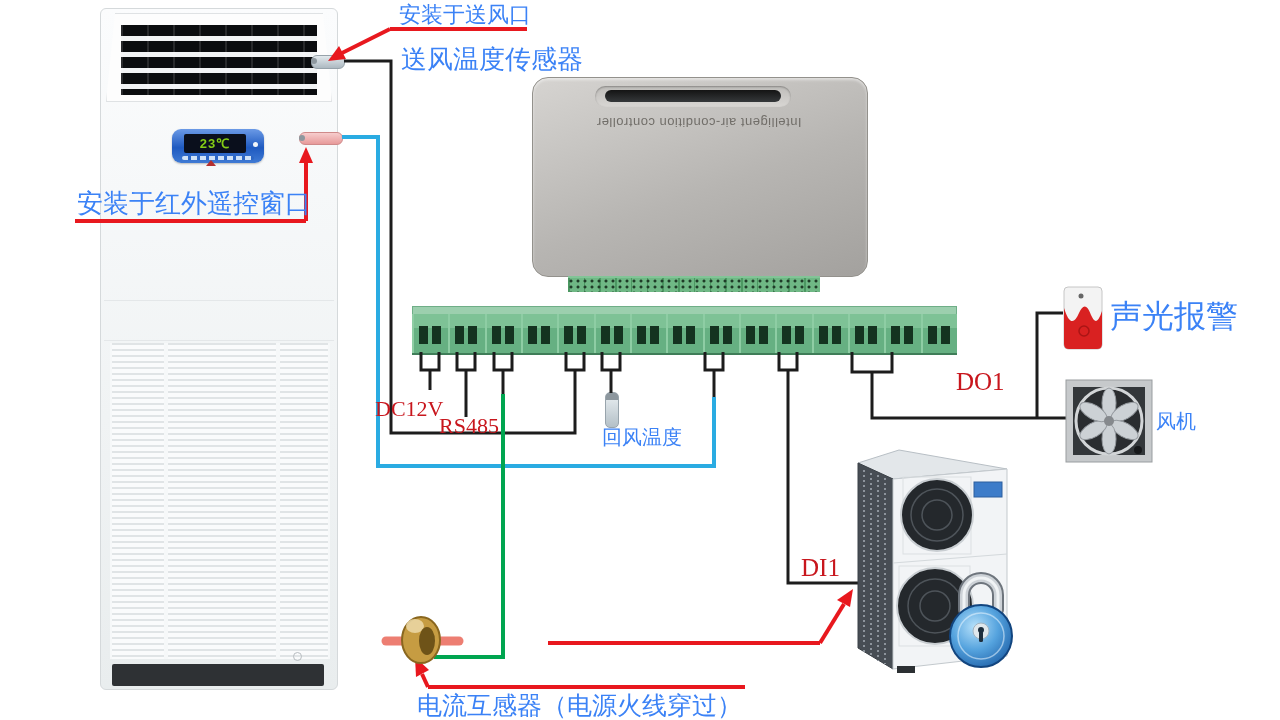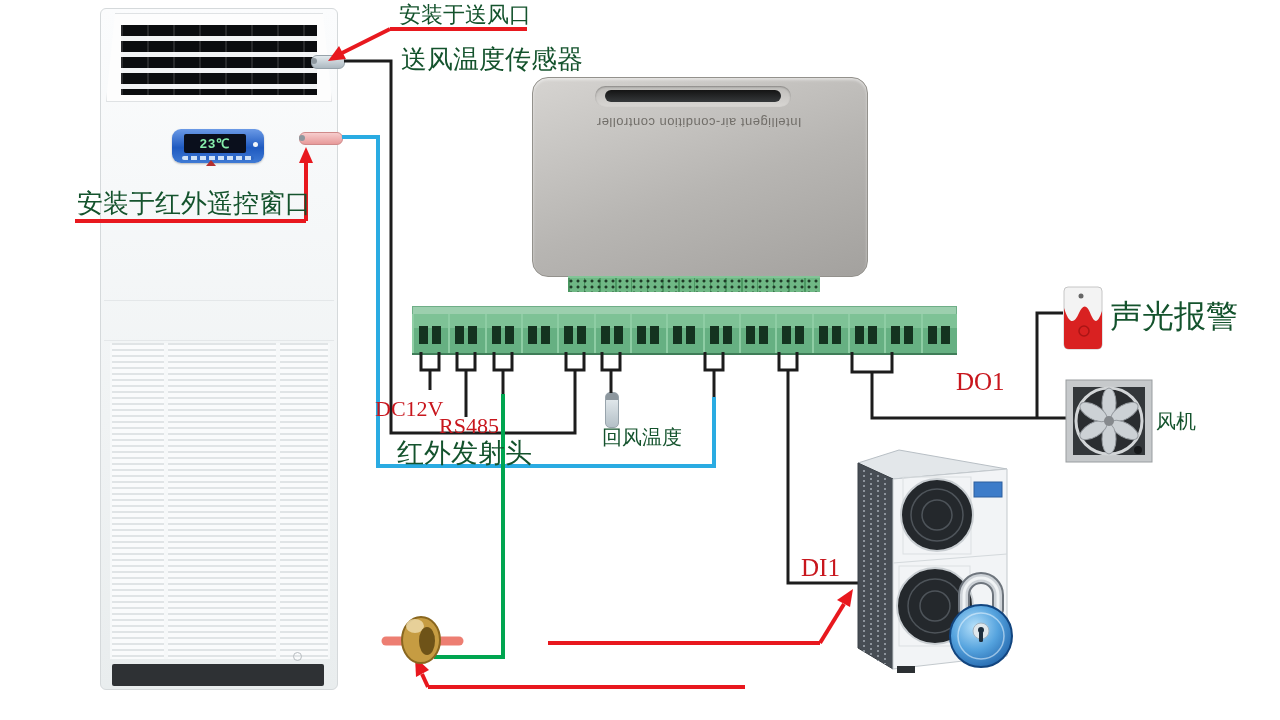--- a/index.html
+++ b/index.html
@@ -23,21 +23,21 @@
     border-left:2px solid #f6f8f9;border-right:2px solid #f6f8f9;}
   .ac-grille.g1{left:110px;top:343px;width:52px;height:316px;}
   .ac-grille.g2{left:166px;top:343px;width:108px;height:316px;}
   .ac-grille.g3{left:278px;top:343px;width:48px;height:316px;}
   .ac-base{left:112px;top:664px;width:212px;height:22px;background:#2e3134;border-radius:2px;}
   .ac-screw{left:293px;top:652px;width:7px;height:7px;border-radius:50%;border:1px solid #b7bcc0;}
   .ac-display{left:172px;top:129px;width:92px;height:34px;border-radius:9px;
     background:linear-gradient(180deg,#6b9ae6,#1f5ac0 55%,#3f7ad4);
     box-shadow:0 1px 2px rgba(0,0,0,.25);}
   .ac-screen{left:12px;top:5px;width:62px;height:19px;background:#0a0f1c;border-radius:2px;
-    color:#86efac;font-size:13px;font-weight:bold;text-align:center;line-height:19px;
+    color:#84cc16;font-size:13px;font-weight:bold;text-align:center;line-height:19px;
     letter-spacing:1px;}
   .ac-led{right:6px;top:13px;width:5px;height:5px;border-radius:50%;background:#f2f6fa;}
   .ac-display-strip{left:10px;bottom:3px;width:72px;height:4px;border-radius:2px;
     background:repeating-linear-gradient(90deg,#cfe2f7 0 6px,#2c66c4 6px 9px);}
   .ac-brandmark{left:206px;top:160px;width:10px;height:6px;
     background:#b43030;clip-path:polygon(50% 0,0 100%,100% 100%);}
 
   
   .sensor{border-radius:6px;}
   .sensor-supply{left:311px;top:55px;width:32px;height:12px;
@@ -73,21 +73,21 @@
       repeating-linear-gradient(90deg,#8ecda4 0 2px,rgba(0,0,0,0) 2px 36.33px),
       linear-gradient(180deg,#7ec296 0 14px,#66b082 14px),
       #74bd8e;
     border-bottom:2px solid #3f7d58;}
   .ts-holes{left:0;top:20px;width:545px;height:18px;
     background:repeating-linear-gradient(90deg,
       rgba(0,0,0,0) 0 7px,#143320 7px 16px,rgba(0,0,0,0) 16px 20px,
       #143320 20px 29px,rgba(0,0,0,0) 29px 36.33px);}
 
   
-  .lbl{position:absolute;color:#14532d;white-space:nowrap;line-height:1.15;}
+  .lbl{position:absolute;color:#3b82f6;white-space:nowrap;line-height:1.15;}
   .lbl-red{position:absolute;color:#c8161d;font-family:"Liberation Serif",serif;white-space:nowrap;}
   svg{position:absolute;left:0;top:0;}
 </style>
 </head>
 <body>
 
 <div class="canvas">
 
   <div class="abs ac-body"></div>
   <div class="abs ac-louver-frame">
@@ -244,19 +244,19 @@
       <circle cx="1081" cy="296" r="2.5" fill="#666"></circle>
       <circle cx="1084" cy="331" r="5" fill="none" stroke="#aa1515" stroke-width="1.5"></circle>
     </g>
   </svg>
 
   <div class="lbl" style="left:399px;top:2px;font-size:22px;">安装于送风口</div>
   <div class="lbl" style="left:77px;top:189px;font-size:26px;">安装于红外遥控窗口</div>
   <div class="lbl" style="left:401px;top:45px;font-size:26px;">送风温度传感器</div>
   <div class="lbl-red" style="left:375px;top:396px;font-size:22px;">DC12V</div>
   <div class="lbl-red" style="left:439px;top:413px;font-size:22px;">RS485</div>
-  <div class="lbl" style="left:397px;top:438px;font-size:27px;">红外发射头</div>
   <div class="lbl" style="left:602px;top:426px;font-size:20px;">回风温度</div>
   <div class="lbl-red" style="left:956px;top:368px;font-size:25px;">DO1</div>
   <div class="lbl-red" style="left:801px;top:554px;font-size:25px;">DI1</div>
   <div class="lbl" style="left:1110px;top:298px;font-size:32px;">声光报警</div>
   <div class="lbl" style="left:1156px;top:410px;font-size:20px;">风机</div>
+  <div class="lbl" style="left:417px;top:691px;font-size:25px;">电流互感器（电源火线穿过）</div>
 </div>
 
 </body></html>

